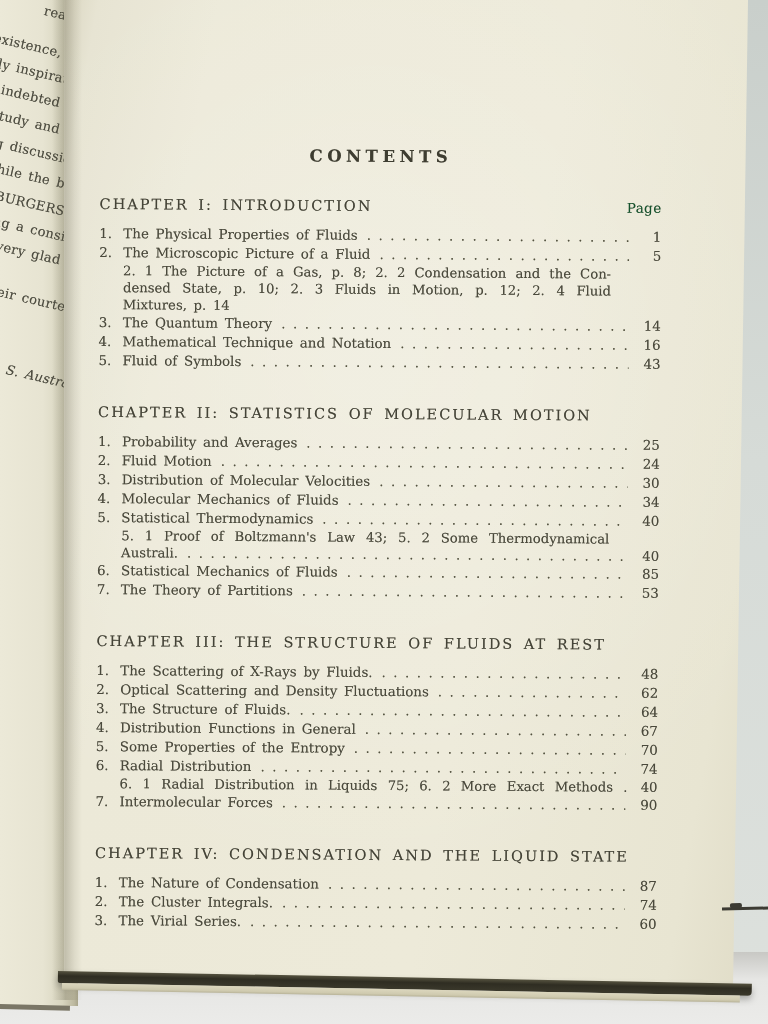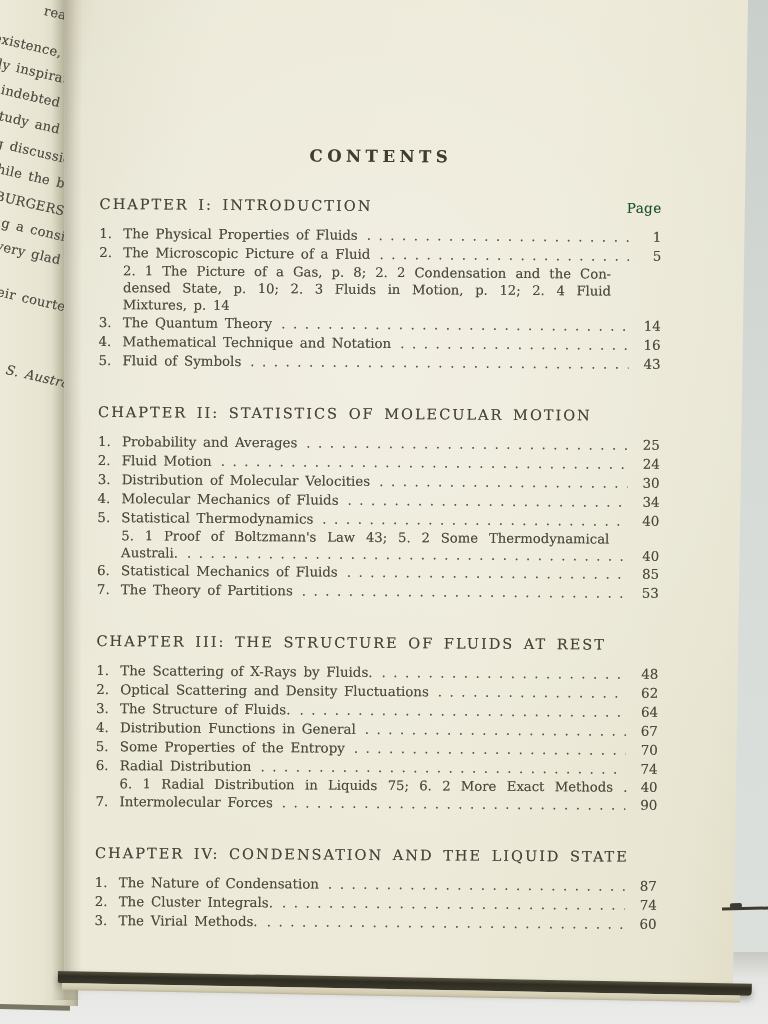--- a/index.html
+++ b/index.html
@@ -342,21 +342,21 @@
 
   <div class="row">
     <span class="num">2.</span>
     <span class="t">The Cluster Integrals.</span>
     <span class="leader">............................................................</span>
     <span class="pg">74</span>
   </div>
 
   <div class="row">
     <span class="num">3.</span>
-    <span class="t">The Virial Methods.</span>
+    <span class="t">The Virial Series.</span>
     <span class="leader">............................................................</span>
     <span class="pg">60</span>
   </div>
 </div>
   </section>
 </div>
 </div>
 
 <div class="book-edge"></div>
 <div class="book-edge-stack"></div>

